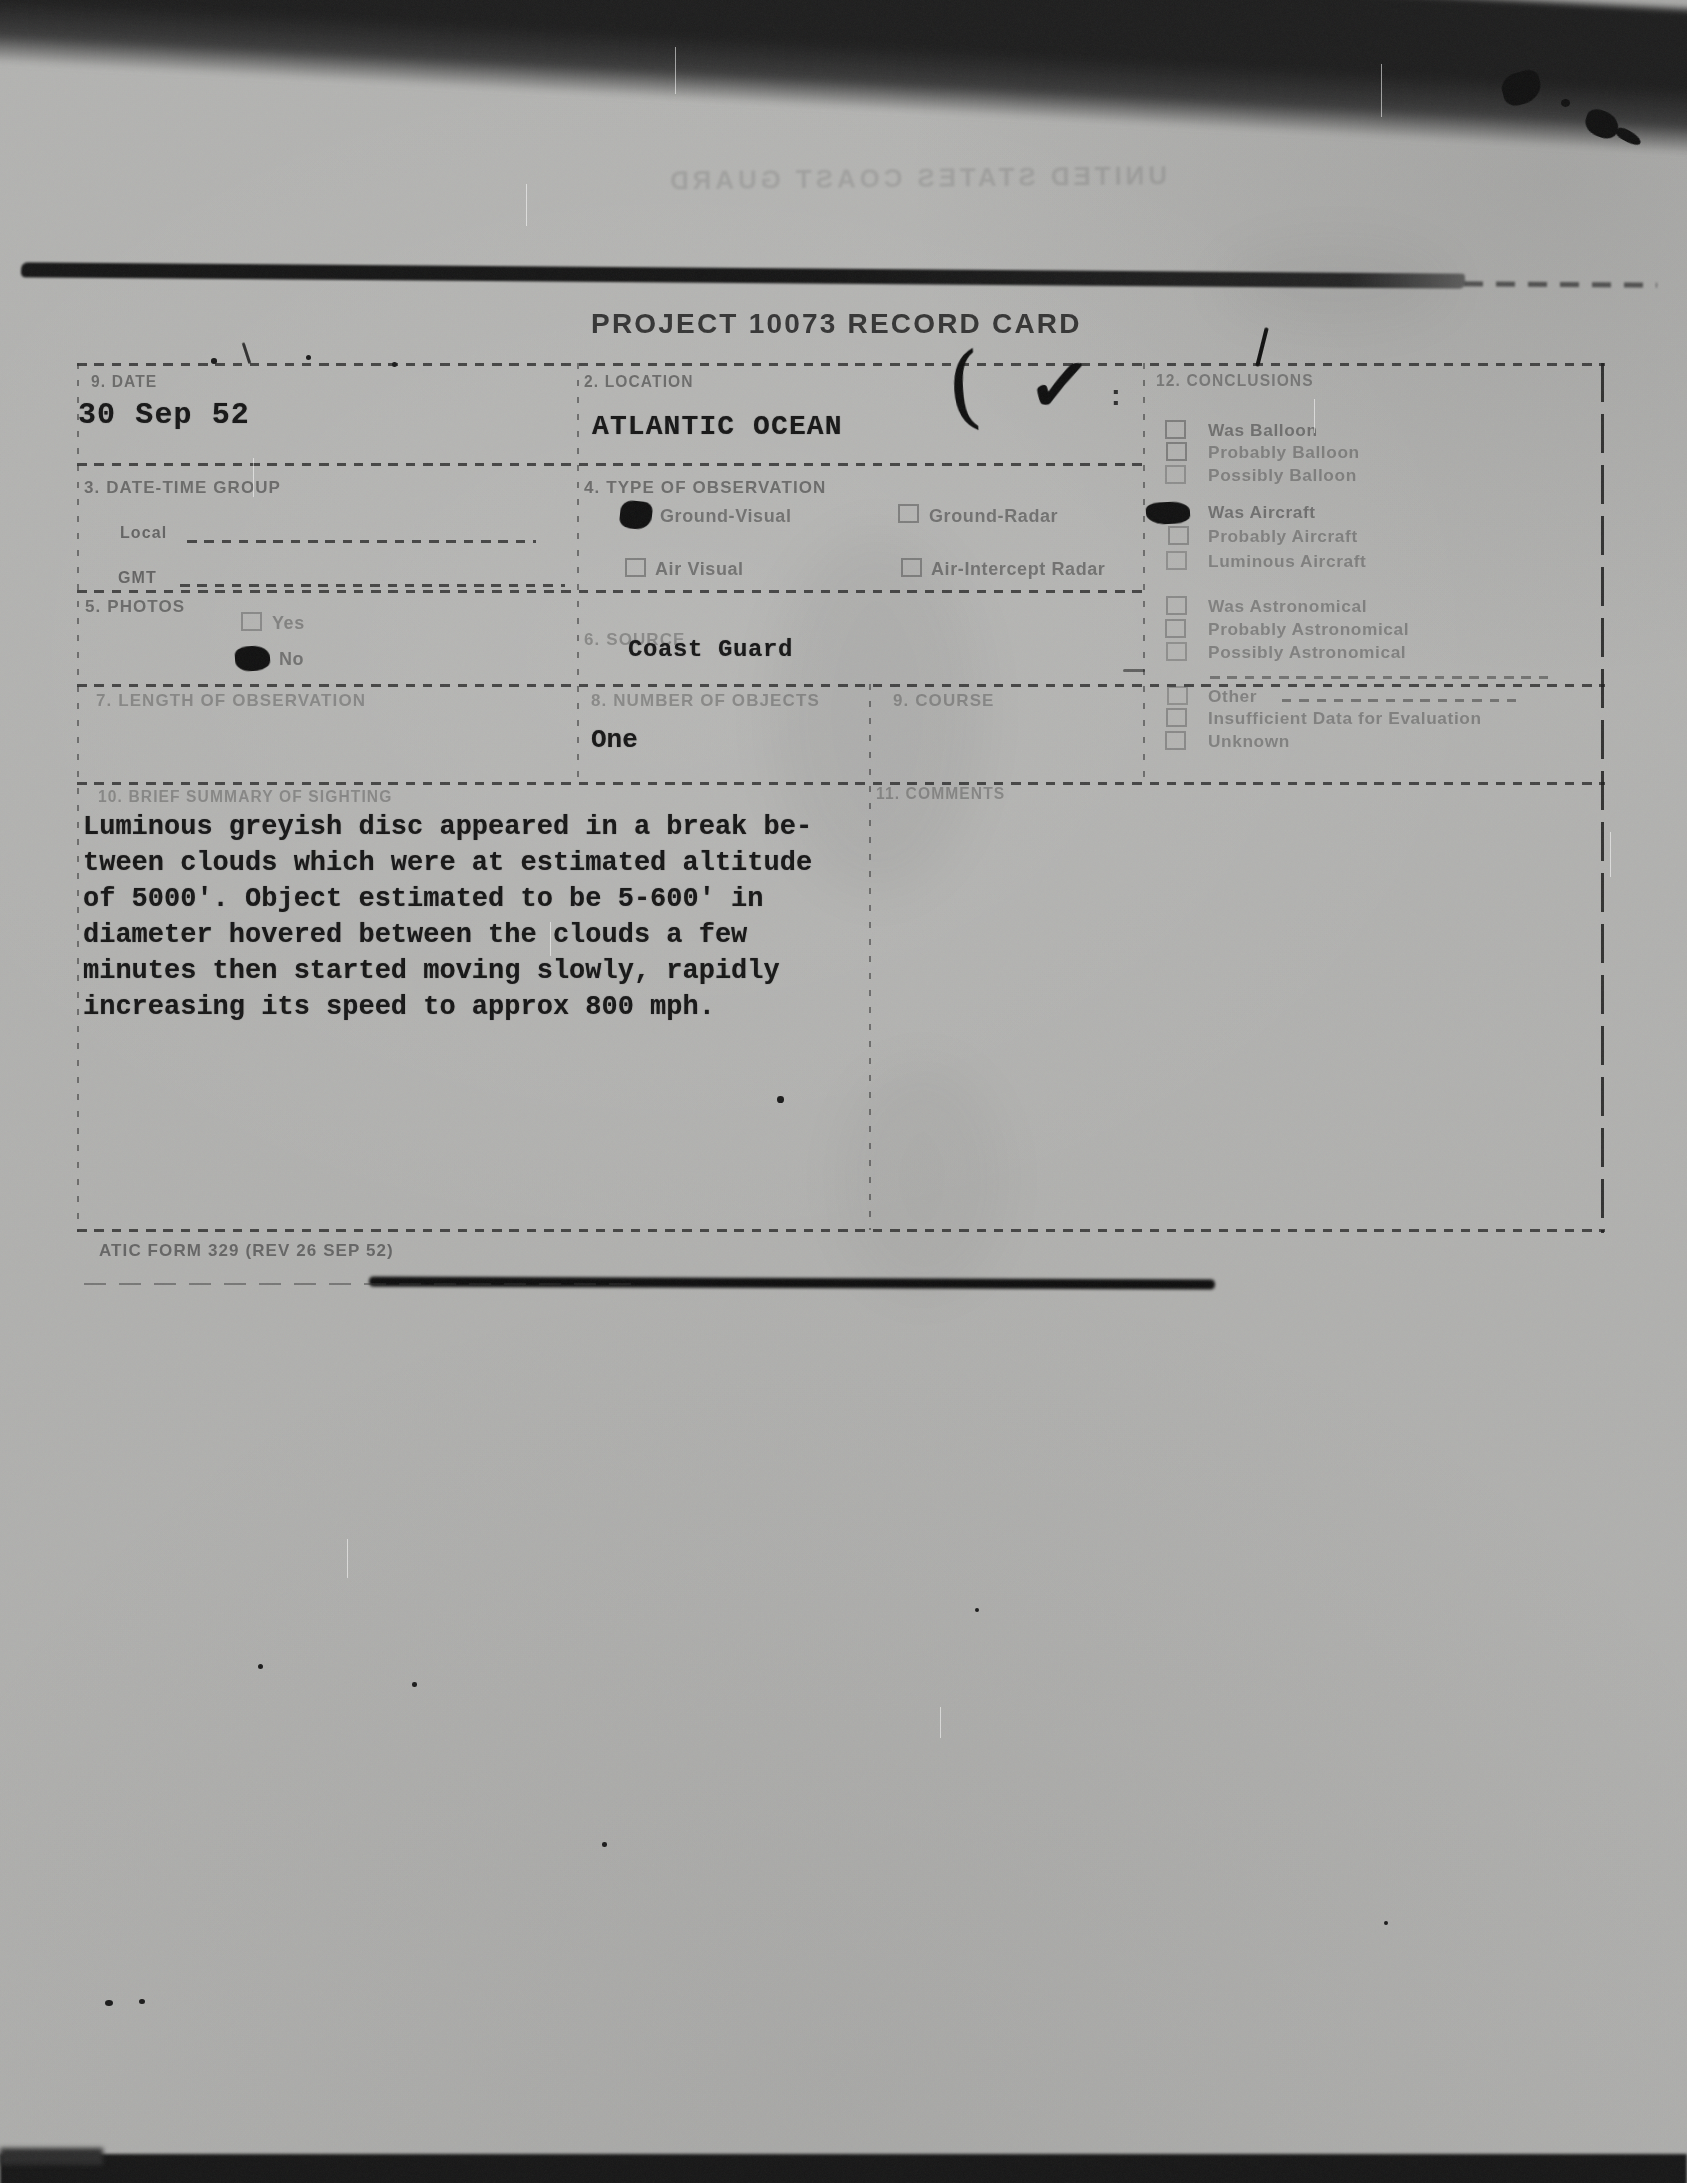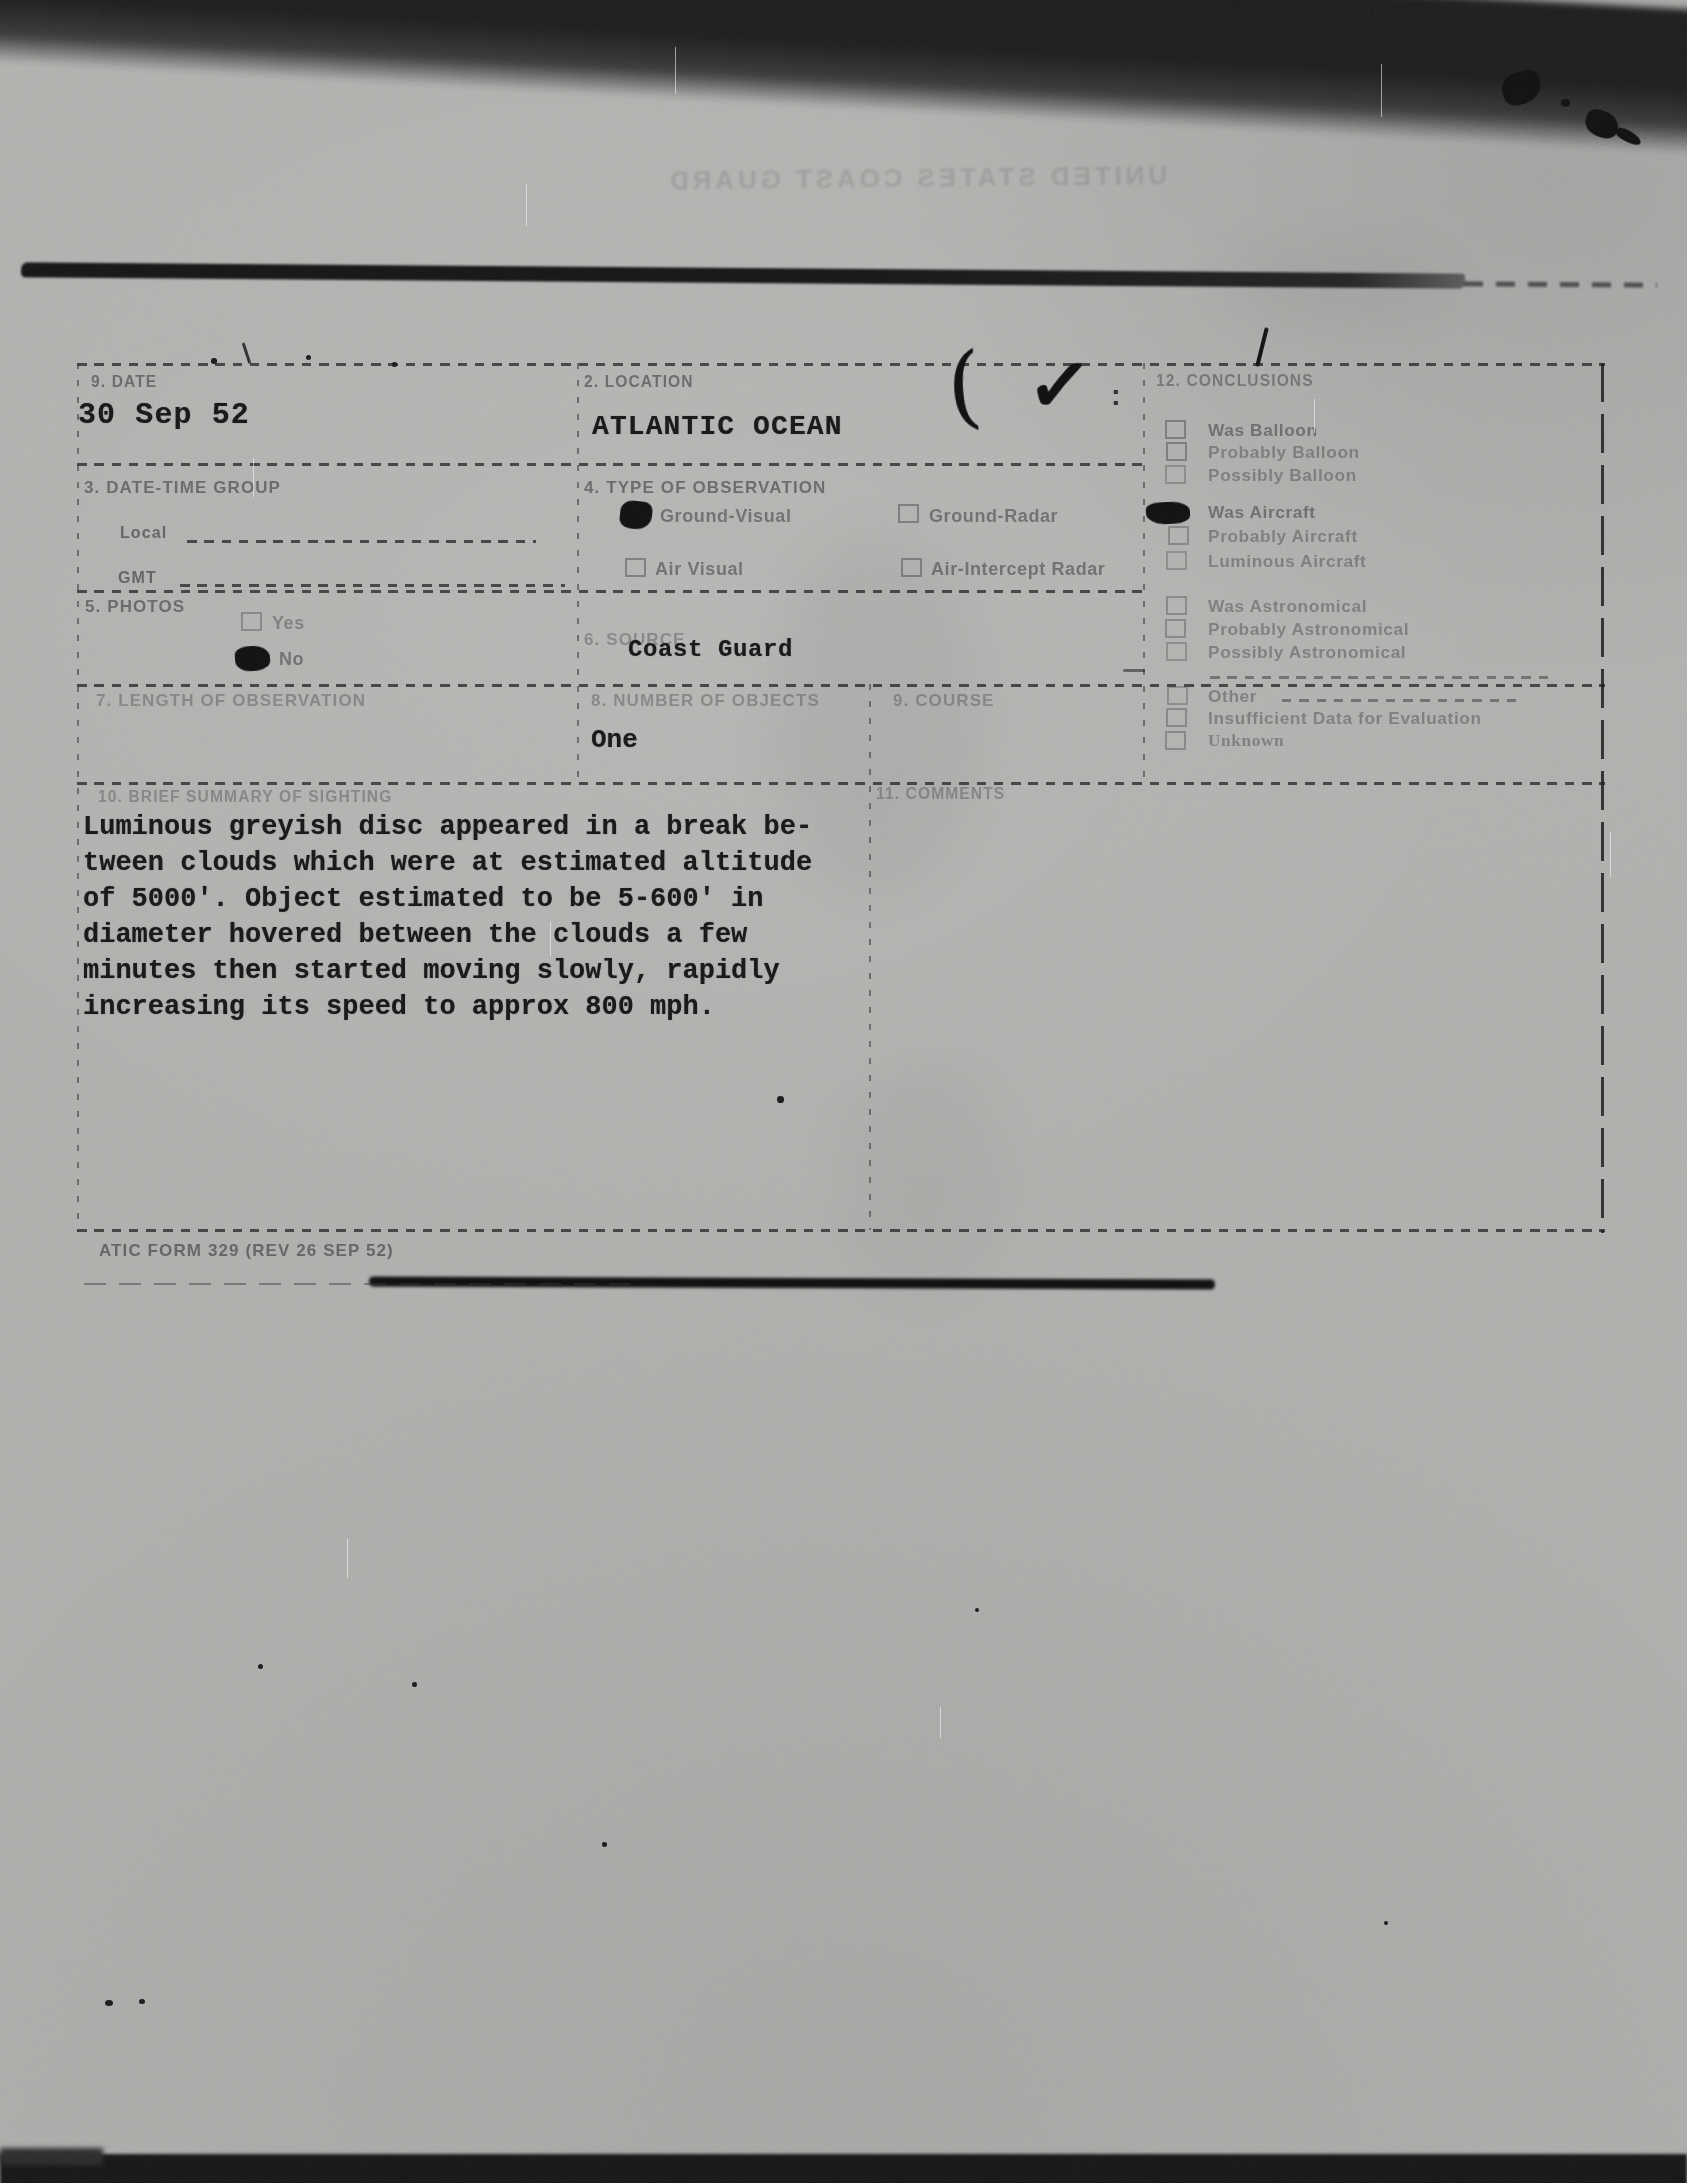--- a/index.html
+++ b/index.html
@@ -127,20 +127,21 @@
   <div class="hdash" style="left:77px;top:590px;width:1067px;"></div>
   <div class="hdash" style="left:77px;top:684px;width:1528px;"></div>
   <div class="hdash" style="left:77px;top:782px;width:1528px;"></div>
   <div class="hdash" style="left:77px;top:1229px;width:1528px;"></div>
   <div class="vdot" style="left:77px;top:363px;height:869px;"></div>
   <div class="vsolid" style="left:1601px;top:363px;height:870px;"></div>
   <div class="vdot" style="left:577px;top:363px;height:420px;"></div>
   <div class="vdot" style="left:1143px;top:363px;height:420px;"></div>
   <div class="vdot" style="left:869px;top:684px;height:546px;"></div>
 
+  <div class="title">PROJECT 10073 RECORD CARD</div>
 
   <div class="lbl" style="left:91px;top:373px;font-size:15.6px;">9. DATE</div>
   <div class="typed" style="left:78px;top:398px;font-size:30px;letter-spacing:1.1px;">30 Sep 52</div>
 
   <div class="lbl" style="left:584px;top:373px;font-size:15.6px;">2. LOCATION</div>
   <div class="typed" style="left:592px;top:411px;font-size:28px;letter-spacing:1.1px;">ATLANTIC OCEAN</div>
 
   <div class="pen" style="left:947px;top:334px;font-size:89px;font-family:'DejaVu Serif',serif;font-weight:normal;transform:rotate(-4deg);">(</div>
   <div class="pen" style="left:1027px;top:340px;font-size:78px;font-weight:bold;transform:rotate(4deg);">✓</div>
   <div class="pen" style="left:1111px;top:379px;font-size:29px;font-weight:bold;opacity:.8;">:</div>
@@ -172,21 +173,21 @@
   <div class="cbox" style="left:1166px;top:642px;opacity:.35;"></div>
   <div class="opt-label dim" style="left:1208px;top:642px;">Possibly Astronomical</div>
 
   <div class="hdash faint" style="left:1210px;top:676px;width:341px;"></div>
   <div class="cbox" style="left:1167px;top:686px;opacity:.35;"></div>
   <div class="opt-label dim" style="left:1208px;top:686px;">Other</div>
   <div class="hdash faint" style="left:1282px;top:699px;width:240px;"></div>
   <div class="cbox" style="left:1166px;top:708px;opacity:.4;"></div>
   <div class="opt-label dim" style="left:1208px;top:708px;">Insufficient Data for Evaluation</div>
   <div class="cbox" style="left:1165px;top:731px;opacity:.4;"></div>
-  <div class="opt-label dim" style="left:1208px;top:731px;font-family:Liberation Serif, serif;">Unknown</div>
+  <div class="opt-label dim" style="left:1208px;top:731px;">Unknown</div>
   <div class="inkblob" style="left:1123px;top:669px;width:22.3px;height:3.4px;border-radius:1.7px;opacity:.5;"></div>
 
   <div class="lbl" style="left:84px;top:478px;">3. DATE-TIME GROUP</div>
   <div class="lbl" style="left:120px;top:524px;font-size:16px;opacity:.68;">Local</div>
   <div class="hdash" style="left:187px;top:540px;width:349px;"></div>
   <div class="lbl" style="left:118px;top:569px;font-size:16px;opacity:.68;">GMT</div>
   <div class="hdash" style="left:180px;top:584px;width:385px;"></div>
 
   <div class="lbl" style="left:584px;top:478px;">4. TYPE OF OBSERVATION</div>
   <div class="inkblob" style="left:620px;top:501px;width:32px;height:28px;border-radius:40% 30% 50% 35%;transform:rotate(6deg);"></div>

